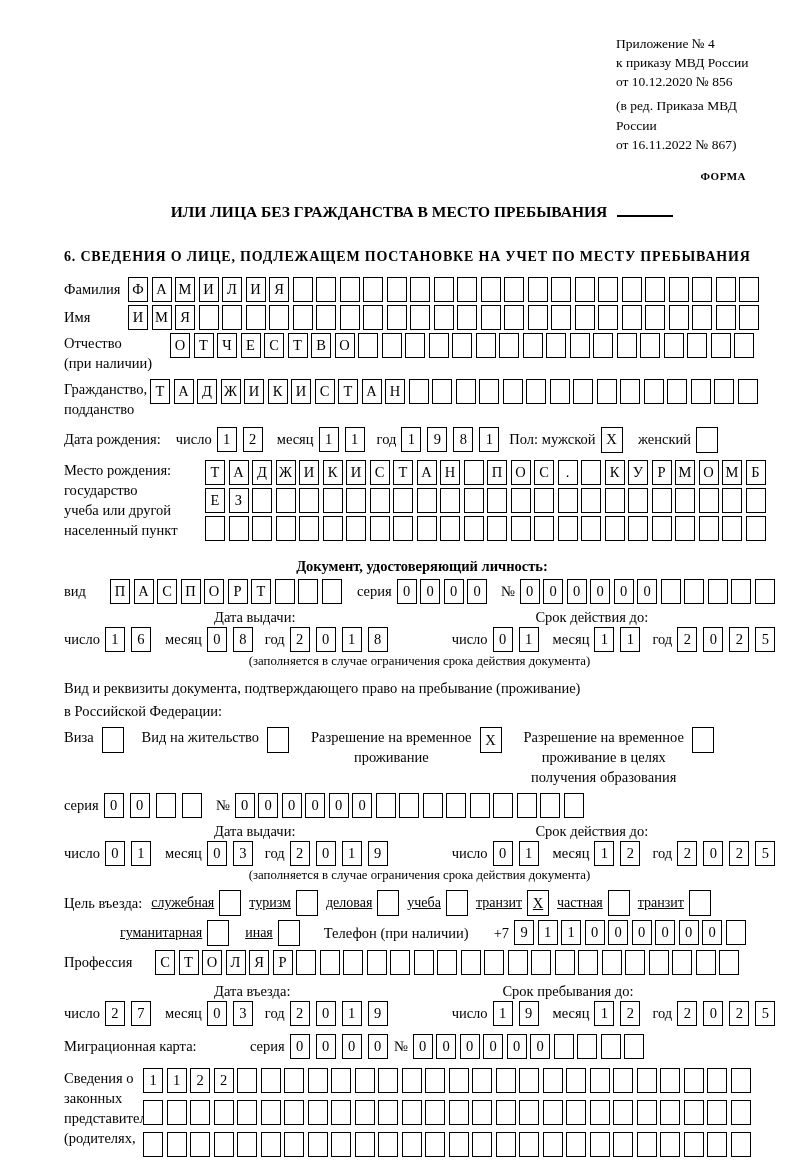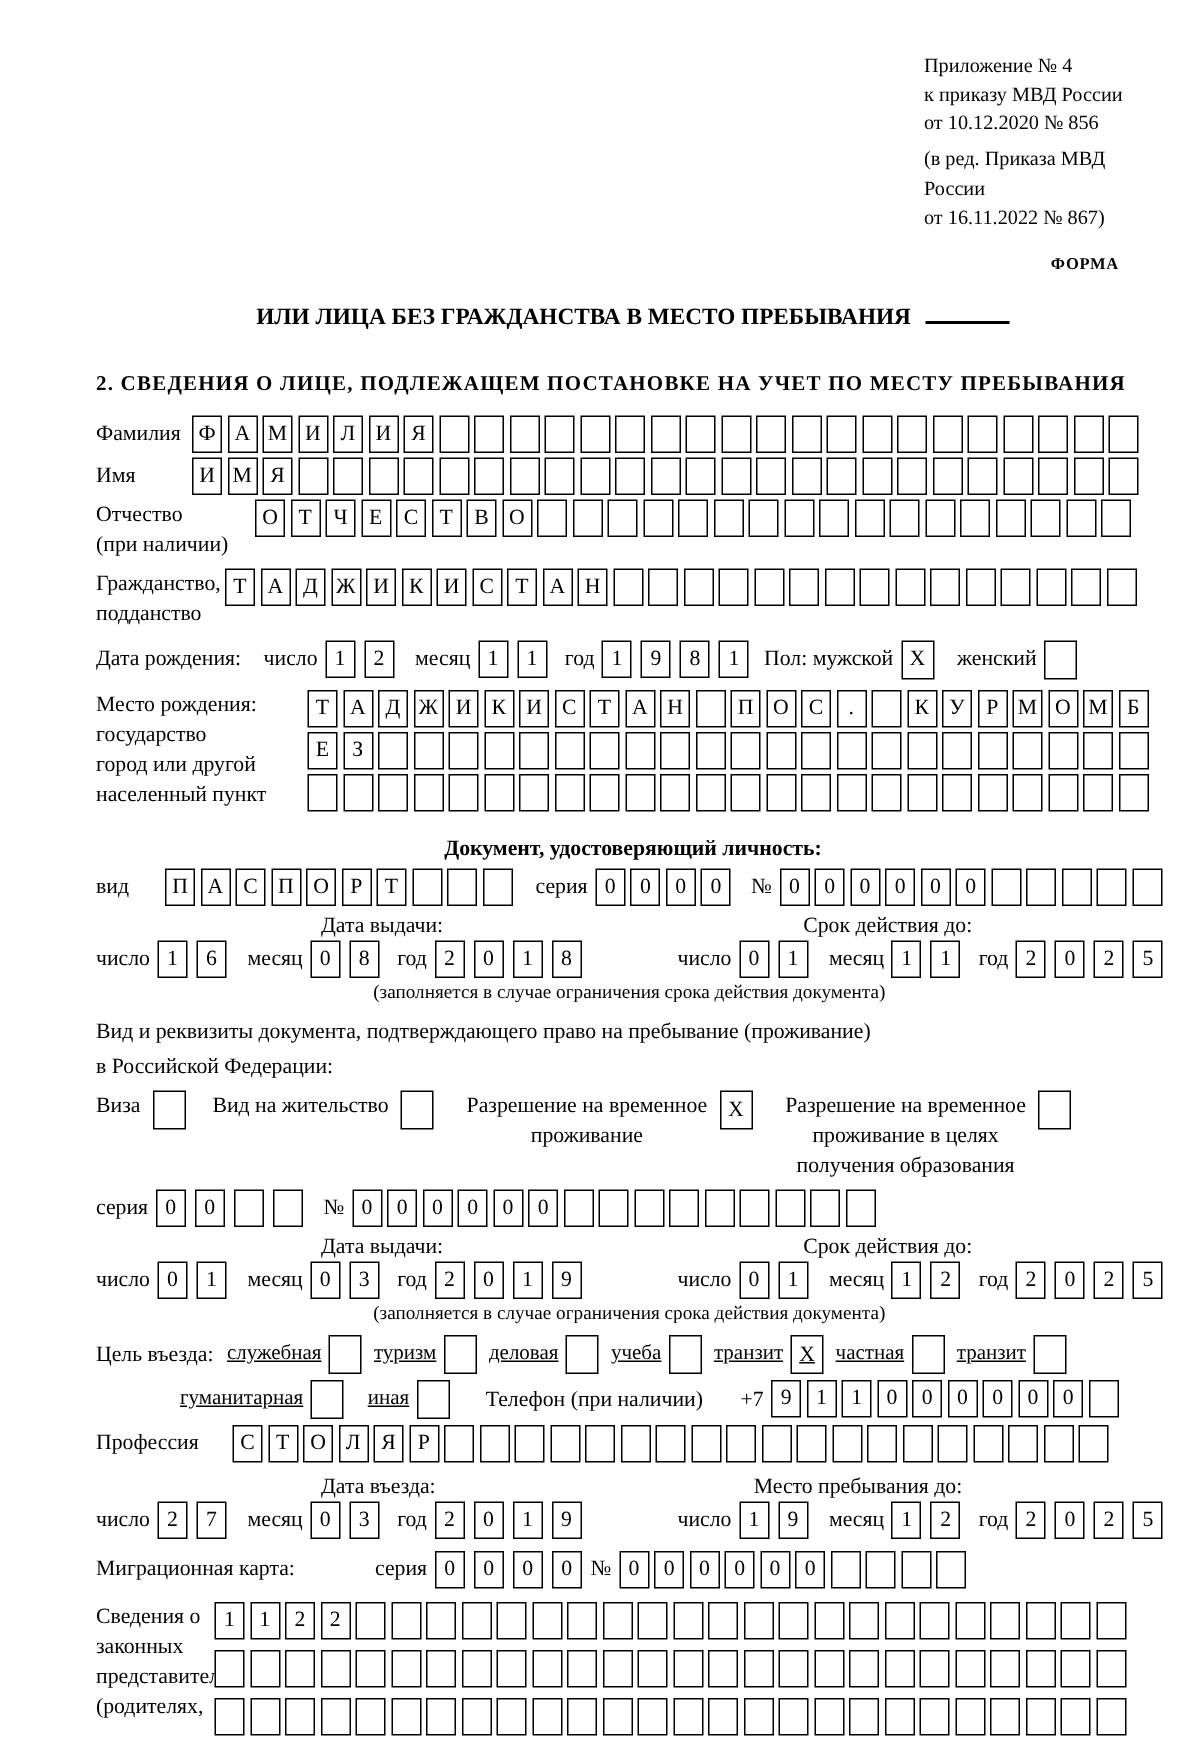--- a/index.html
+++ b/index.html
@@ -70,21 +70,21 @@
     <div>(в ред. Приказа МВД России</div>
     <div>от 16.11.2022 № 867)</div>
   </div>
 
   <div class="forma">ФОРМА</div>
 
   <div class="title">
     <div><span>ИЛИ ЛИЦА БЕЗ ГРАЖДАНСТВА В МЕСТО ПРЕБЫВАНИЯ</span><span class="blank"></span></div>
   </div>
 
-  <div class="sec">2. СВЕДЕНИЯ О ЛИЦЕ, ПОДЛЕЖАЩЕМ ПОСТАНОВКЕ НА УЧЕТ ПО МЕСТУ ПРЕБЫВАНИЯ</div>
+  <div class="sec">6. СВЕДЕНИЯ О ЛИЦЕ, ПОДЛЕЖАЩЕМ ПОСТАНОВКЕ НА УЧЕТ ПО МЕСТУ ПРЕБЫВАНИЯ</div>
 
   <div class="row" style="margin-top:12px">
     <span class="lbl w64">Фамилия</span>
     <span class="boxes">
         <span class="cell">Ф</span>
         <span class="cell">А</span>
         <span class="cell">М</span>
         <span class="cell">И</span>
         <span class="cell">Л</span>
         <span class="cell">И</span>
@@ -236,21 +236,21 @@
     <span class="dlbl" style="margin-left:4px">Пол: мужской</span>
     <span class="cell cb">X</span>
     <span class="dlbl ml12">женский</span>
     <span class="cell cb"></span>
   </div>
 
   <div class="row" style="margin-top:7px">
     <span class="lbl2 w141">
       <div>Место рождения:</div>
       <div>государство</div>
-      <div>город или другой</div>
+      <div>учеба или другой</div>
       <div>населенный пункт</div>
     </span>
     <span class="col">
       <span class="boxes">
           <span class="cell">Т</span>
           <span class="cell">А</span>
           <span class="cell">Д</span>
           <span class="cell">Ж</span>
           <span class="cell">И</span>
           <span class="cell">К</span>
@@ -593,21 +593,21 @@
         <span class="cell"></span>
         <span class="cell"></span>
         <span class="cell"></span>
         <span class="cell"></span>
         <span class="cell"></span>
       </span>
   </div>
 
   <div class="dheads" style="margin-top:8px">
     <span style="margin-left:150px">Дата въезда:</span>
-    <span style="margin-left:212px">Место пребывания до:</span>
+    <span style="margin-left:212px">Срок пребывания до:</span>
   </div>
   <div class="row" style="margin-top:1px">
     <span class="dlbl">число</span>
     <span class="boxes d">
         <span class="cell">2</span>
         <span class="cell">7</span>
       </span>
     <span class="dlbl ml8">месяц</span>
     <span class="boxes d">
         <span class="cell">0</span>

